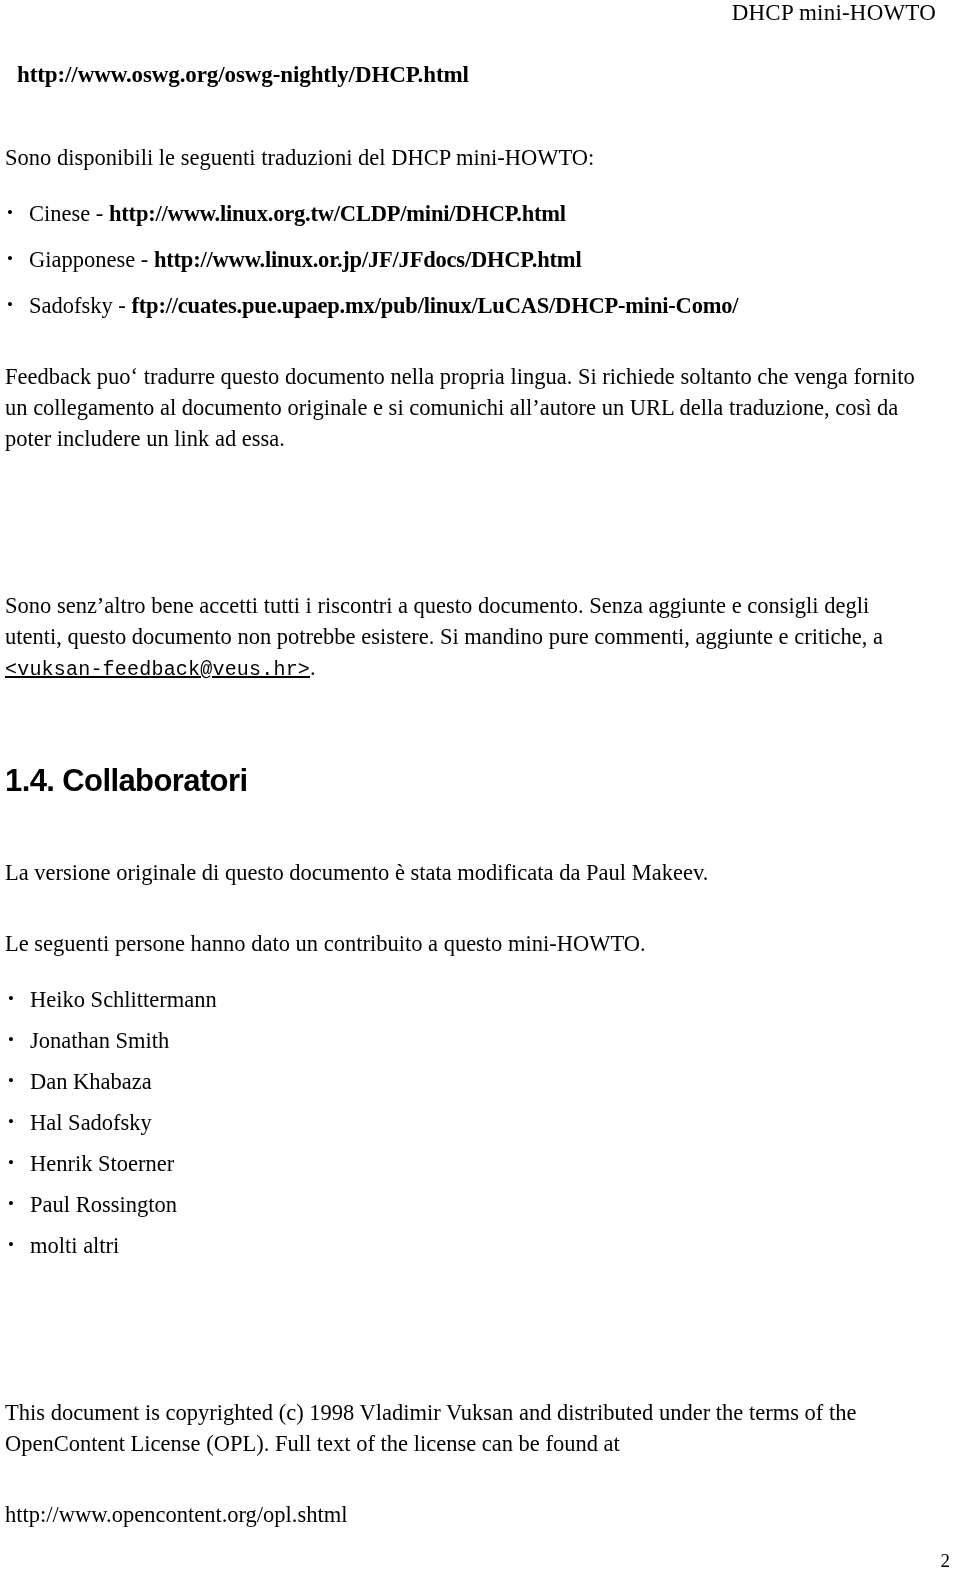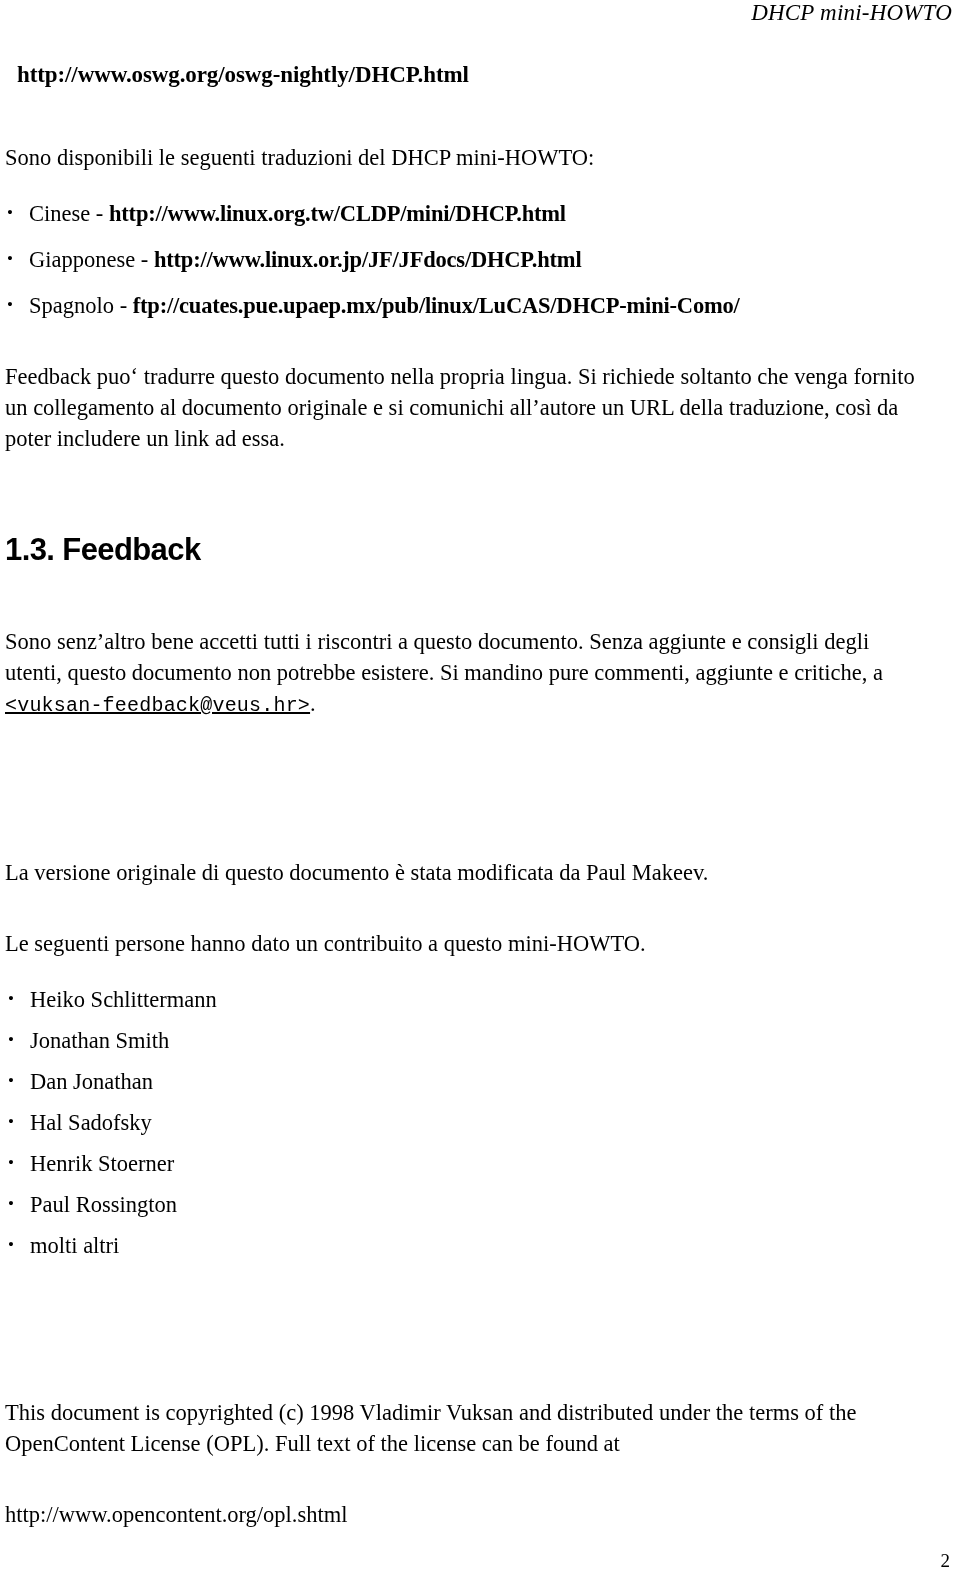--- a/index.html
+++ b/index.html
@@ -16,23 +16,22 @@
     width: 960px;
     height: 1582px;
     background: #ffffff;
     overflow: hidden;
     box-sizing: border-box;
     padding: 0 5px;
   }
   .running-header {
     position: absolute;
     top: 0px;
-    right: 8px;
+    right: 24px;
     font-family: "Liberation Serif", "DejaVu Serif", serif;
-    font-style: italic;
     font-size: 23px;
     letter-spacing: 0.2px;
     white-space: nowrap;
   }
   .page-number {
     position: absolute;
     bottom: 10px;
     right: 10px;
     font-family: "Liberation Serif", "DejaVu Serif", serif;
     font-size: 19px;
@@ -142,58 +141,58 @@
     <div class="gap-md"></div>
 
     <ul class="doc-list">
       <li>
         <span class="bullet">•</span><span>Cinese - </span><span class="url-bold">http://www.linux.org.tw/CLDP/mini/DHCP.html</span>
       </li>
       <li>
         <span class="bullet">•</span><span>Giapponese - </span><span class="url-bold">http://www.linux.or.jp/JF/JFdocs/DHCP.html</span>
       </li>
       <li>
-        <span class="bullet">•</span><span>Spagnolo - </span><span class="url-bold">ftp://cuates.pue.upaep.mx/pub/linux/LuCAS/DHCP-mini-Como/</span>
+        <span class="bullet">•</span><span>Sadofsky - </span><span class="url-bold">ftp://cuates.pue.upaep.mx/pub/linux/LuCAS/DHCP-mini-Como/</span>
       </li>
     </ul>
 
     <div class="gap-lg"></div>
 
     <p class="body-text">Feedback puo‘ tradurre questo documento nella propria lingua. Si richiede soltanto che venga fornito un collegamento al documento originale e si comunichi all’autore un URL della traduzione, così da poter includere un link ad essa.</p>
 
     <div class="gap-xxl"></div>
 
-    <h2 class="section-heading">1.3. Feedback</h2>
 
     <div class="gap-xl"></div>
 
     <p class="body-text"><span>Sono senz’altro bene accetti tutti i riscontri a questo documento. Senza aggiunte e consigli degli utenti, questo documento non potrebbe esistere. Si mandino pure commenti, aggiunte e critiche, a </span><code class="mono">&lt;vuksan-feedback@veus.hr&gt;</code><span>.</span></p>
 
     <div class="gap-xxl"></div>
 
+    <h2 class="section-heading">1.4. Collaboratori</h2>
 
     <div class="gap-xl"></div>
 
     <p class="body-text">La versione originale di questo documento è stata modificata da Paul Makeev.</p>
 
     <div class="gap-lg"></div>
 
     <p class="body-text">Le seguenti persone hanno dato un contribuito a questo mini-HOWTO.</p>
 
     <div class="gap-md"></div>
 
     <ul class="people-list">
       <li>
         <span class="bullet">•</span><span>Heiko Schlittermann</span>
       </li>
       <li>
         <span class="bullet">•</span><span>Jonathan Smith</span>
       </li>
       <li>
-        <span class="bullet">•</span><span>Dan Jonathan</span>
+        <span class="bullet">•</span><span>Dan Khabaza</span>
       </li>
       <li>
         <span class="bullet">•</span><span>Hal Sadofsky</span>
       </li>
       <li>
         <span class="bullet">•</span><span>Henrik Stoerner</span>
       </li>
       <li>
         <span class="bullet">•</span><span>Paul Rossington</span>
       </li>

